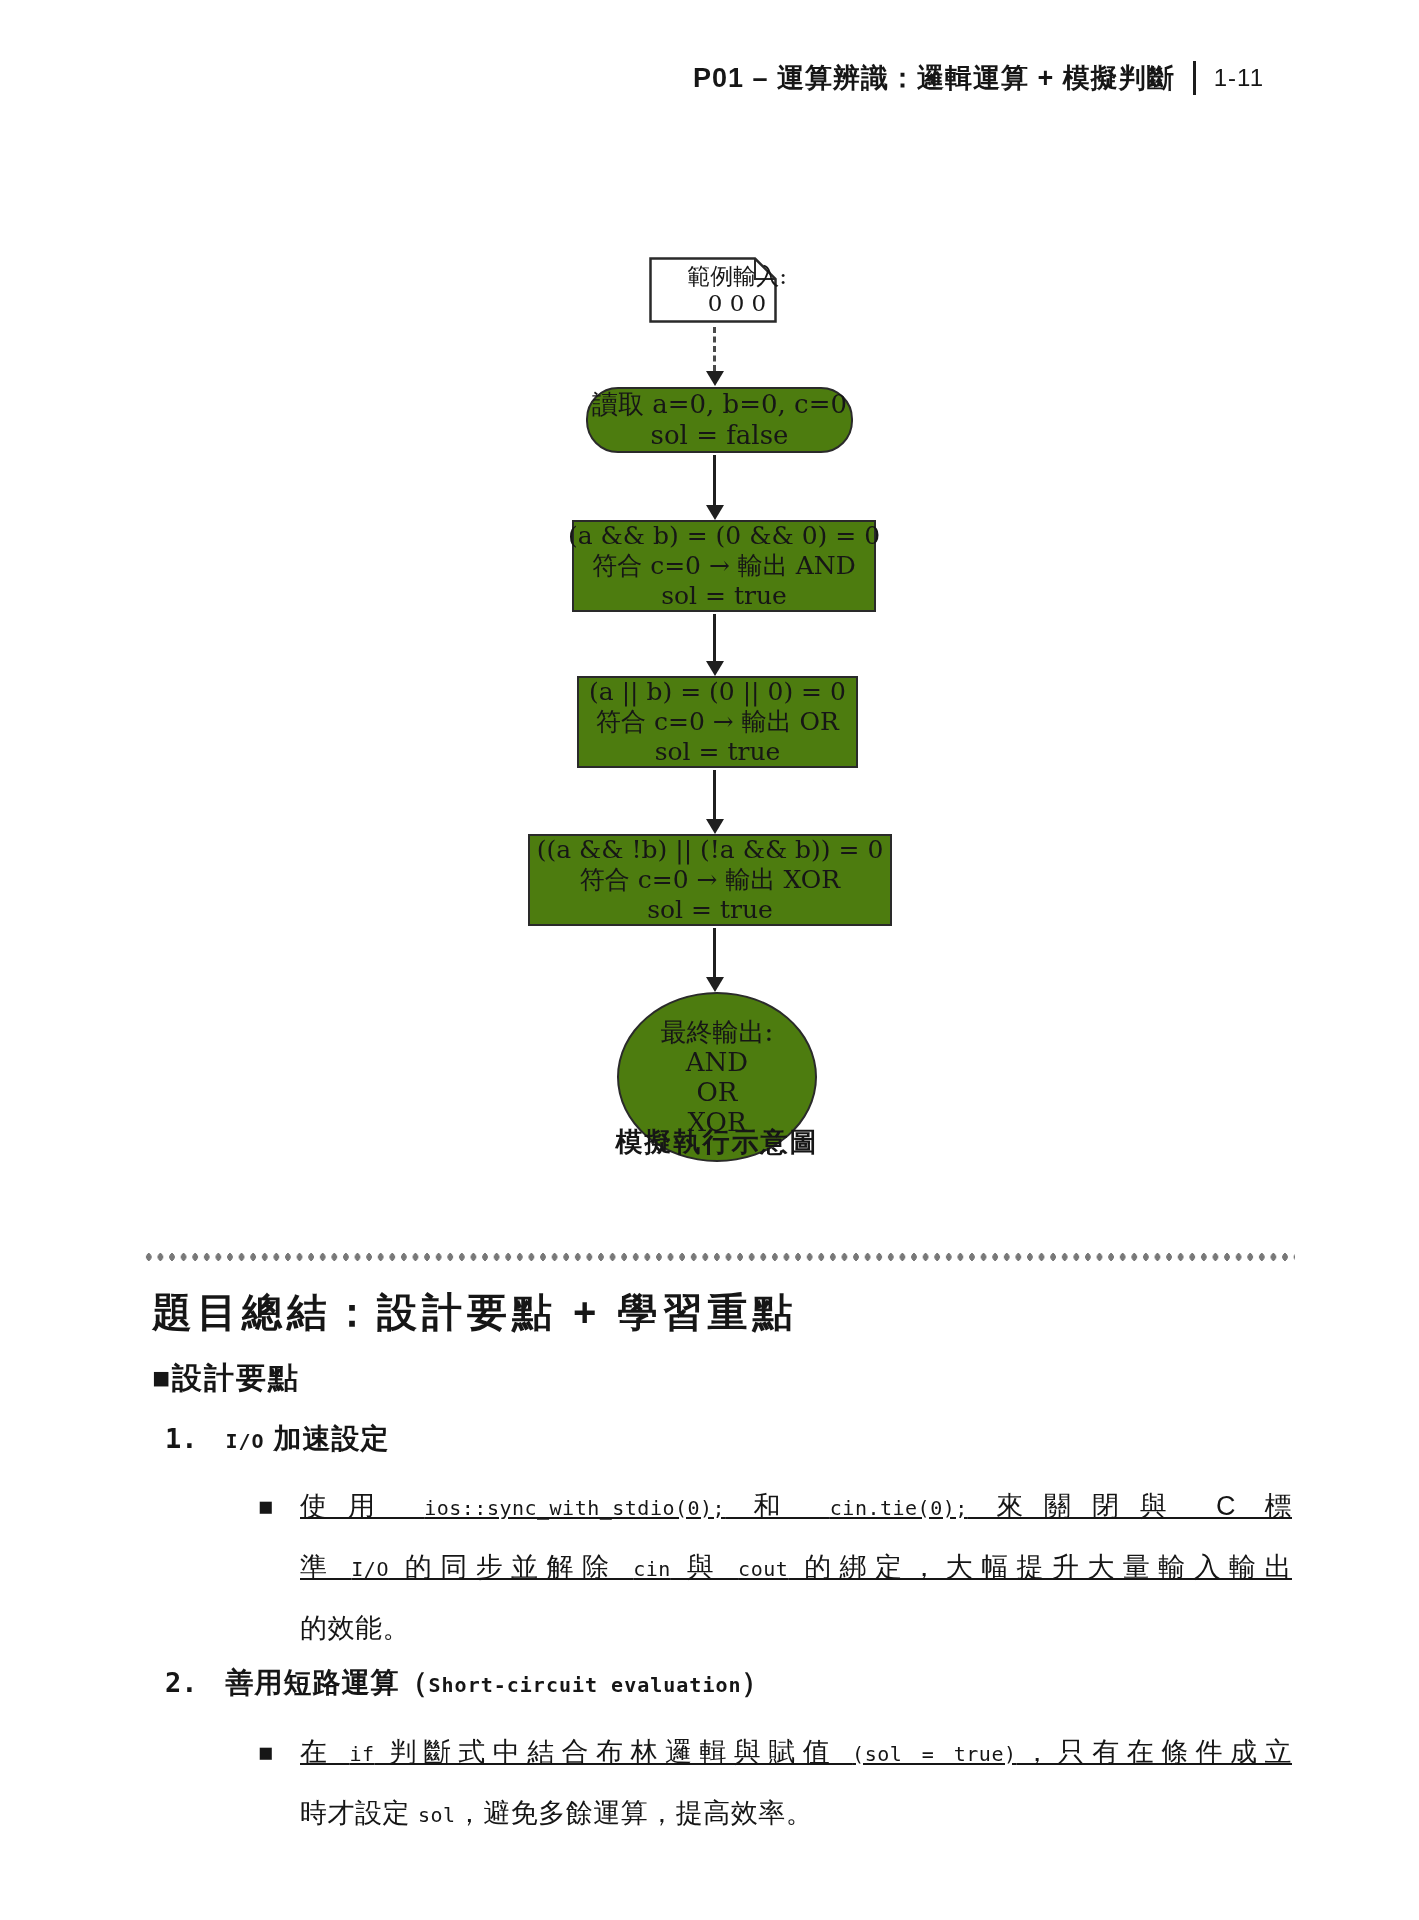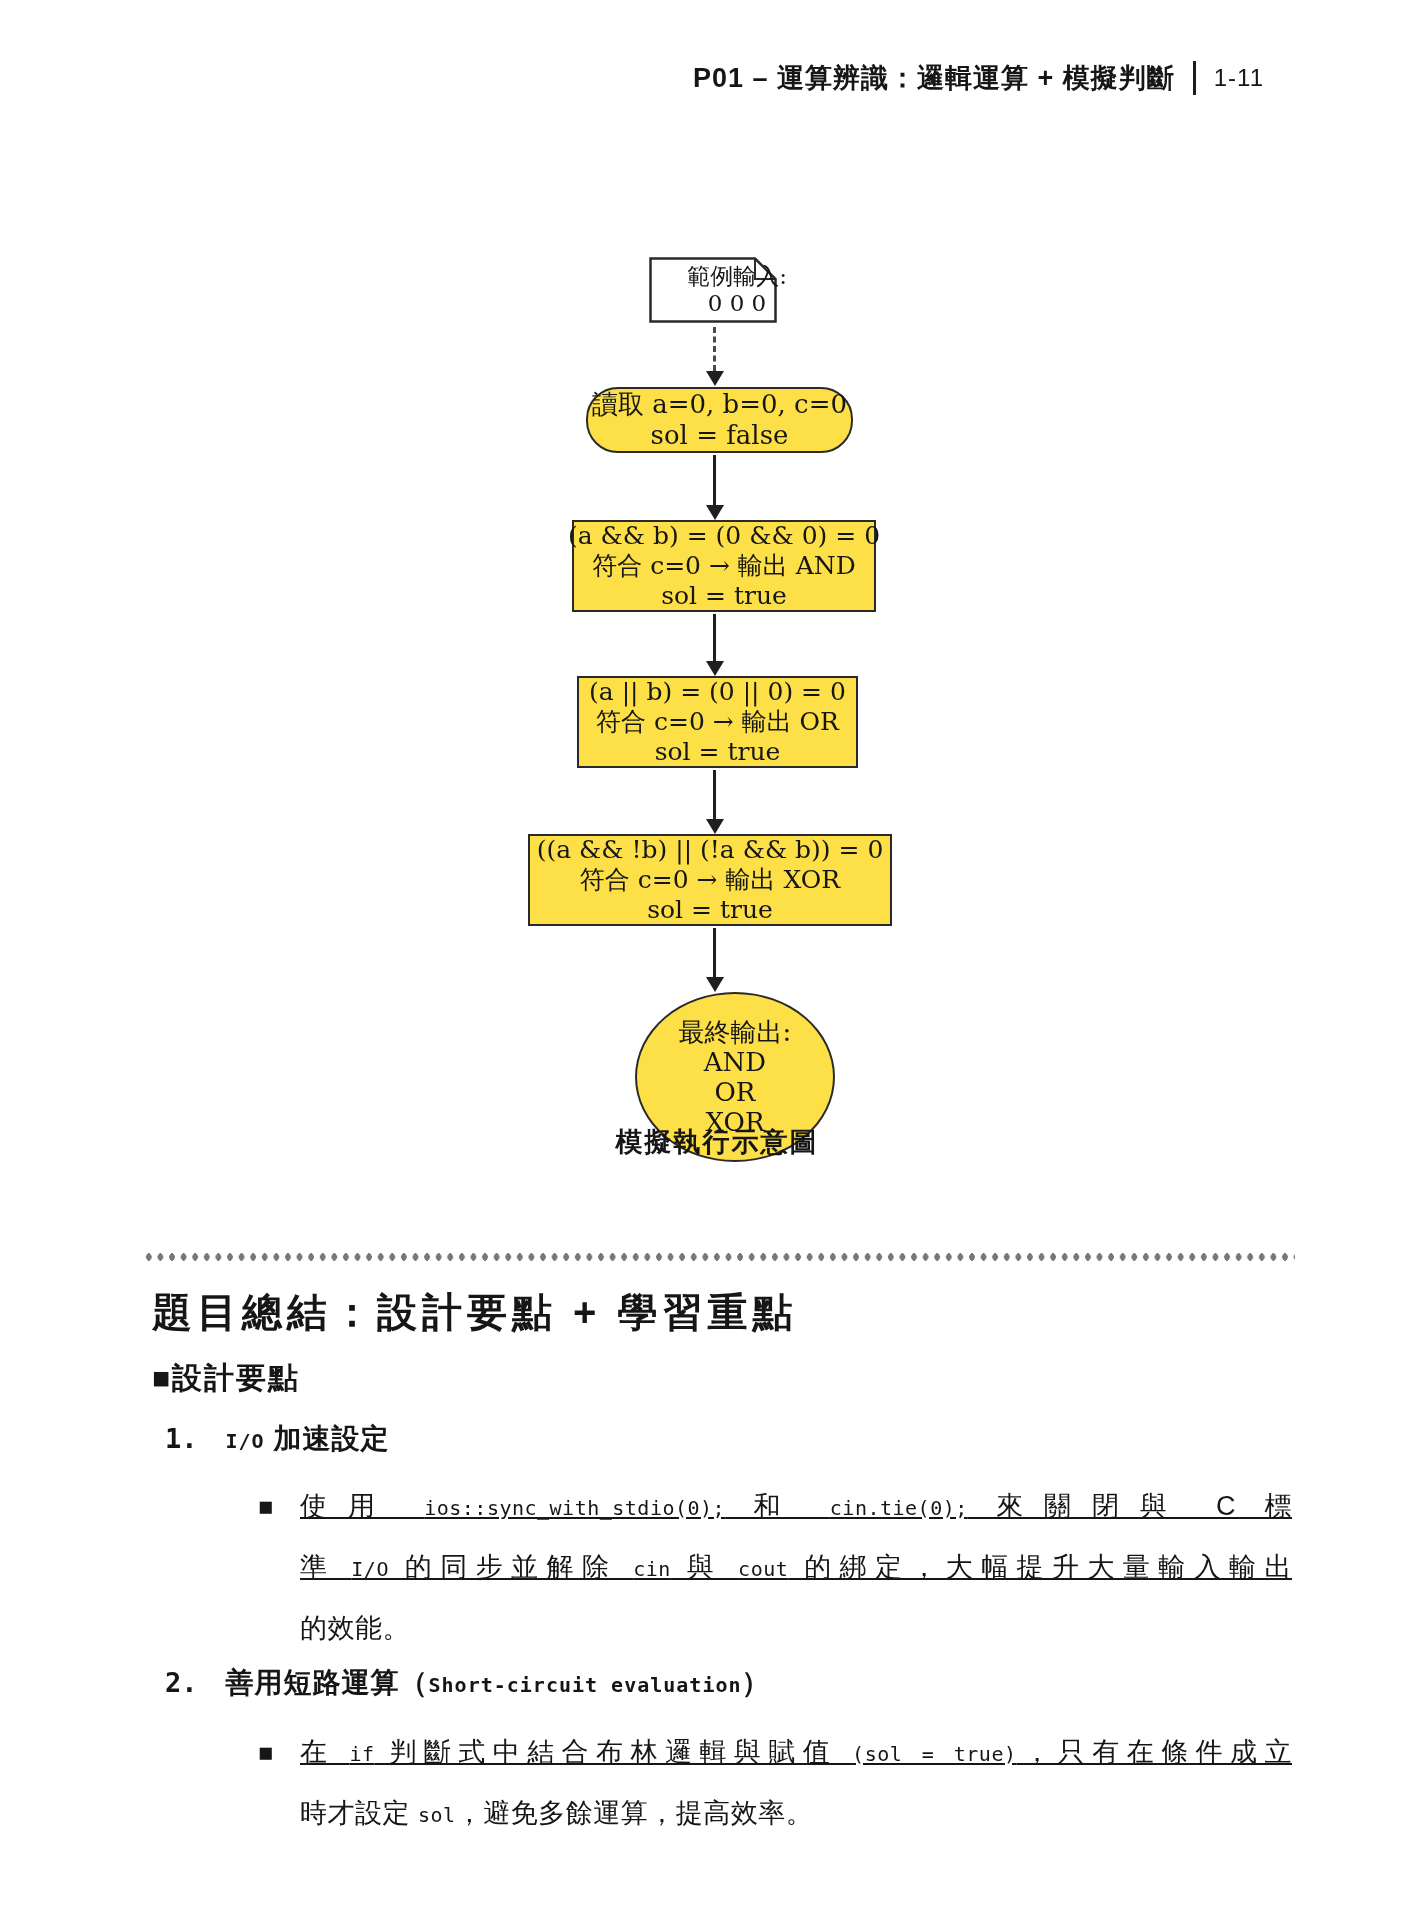--- a/index.html
+++ b/index.html
@@ -9,21 +9,21 @@
     font-family:"Liberation Sans", sans-serif; color:#161616;
   }
   
   .hdr { position:absolute; top:60px; right:155px; display:flex; align-items:center; }
   .hdr-title { font-size:27px; font-weight:bold; letter-spacing:1px; }
   .hdr-sep { width:3px; height:34px; background:#1c1c1c; margin:0 18px; }
   .hdr-page { font-size:24px; font-weight:500; letter-spacing:1px; }
 
   
   .fnode {
-    position:absolute; background:#fde047; border:2.5px solid #2a2a2a;
+    position:absolute; background:#4d7c0f; border:2.5px solid #2a2a2a;
     display:flex; flex-direction:column; justify-content:center; align-items:center;
     font-family:"DejaVu Serif","Liberation Serif",serif; text-align:center;
   }
   .fl { font-size:25px; line-height:30px; white-space:nowrap; }
   .fround { border-radius:32px; }
   .fround .fl { font-size:26px; line-height:31px; }
   .fell { border-radius:50%; }
   .fell .fl { font-size:26px; line-height:30px; }
   .fdoc { position:absolute; }
   .fdoc-text {
@@ -115,21 +115,21 @@
 
   <div class="fnode" style="left:528px;top:834px;width:364px;height:92px">
     <div class="fl">((a &amp;&amp; !b) || (!a &amp;&amp; b)) = 0</div>
     <div class="fl">符合 c=0 → 輸出 XOR</div>
     <div class="fl">sol = true</div>
   </div>
 
   <div class="vline" style="left:713px;top:928px;height:49px"></div>
   <div class="ahead" style="left:706px;top:977px"></div>
 
-  <div class="fnode fell" style="left:635px;top:992px;width:200px;height:170px">
+  <div class="fnode fell" style="left:617px;top:992px;width:200px;height:170px">
     <div class="fl">最終輸出:</div>
     <div class="fl">AND</div>
     <div class="fl">OR</div>
     <div class="fl">XOR</div>
   </div>
 
   <div class="fcap">模擬執行示意圖</div>
 </div>
 
 <div class="dots"></div>

